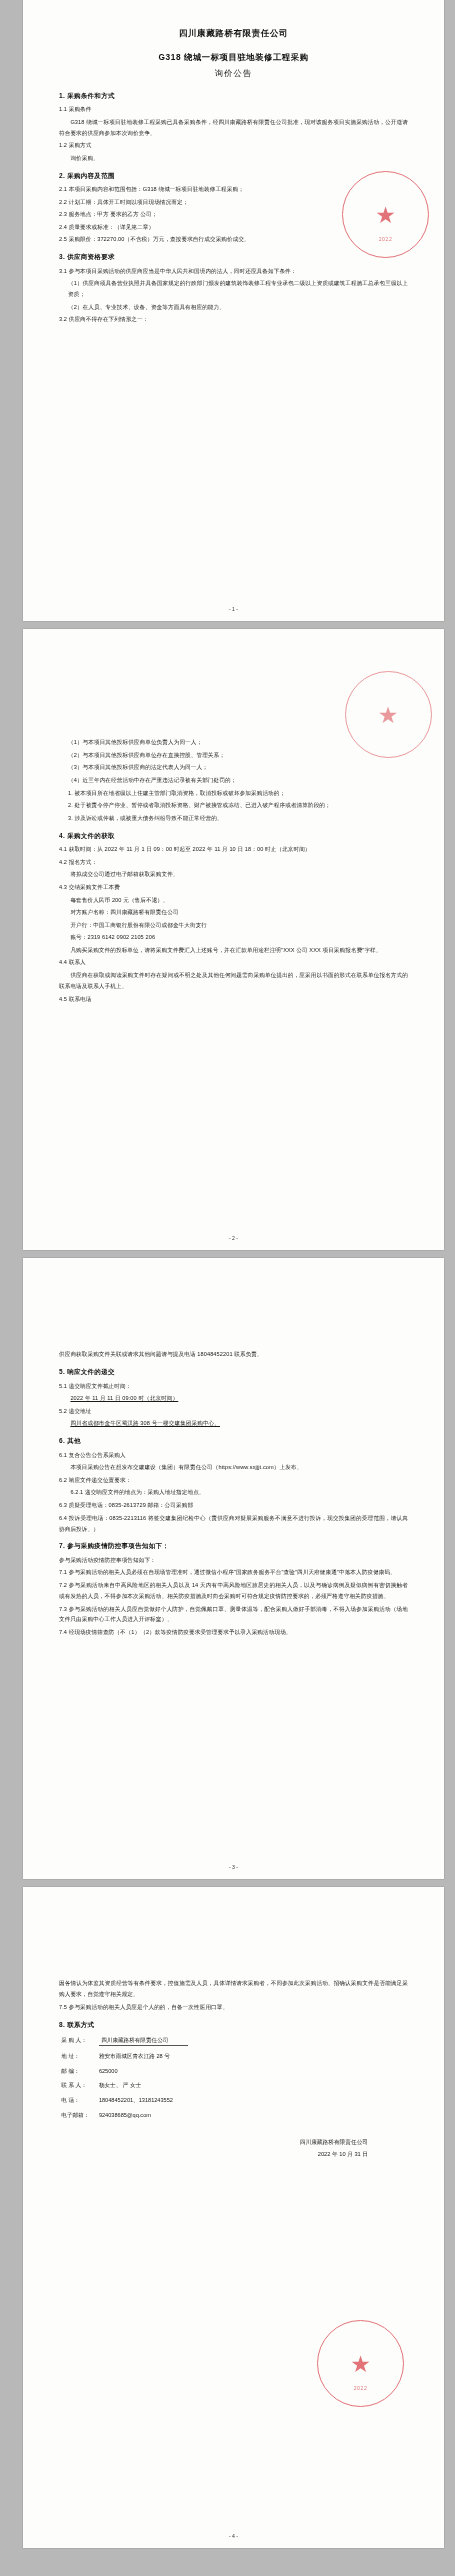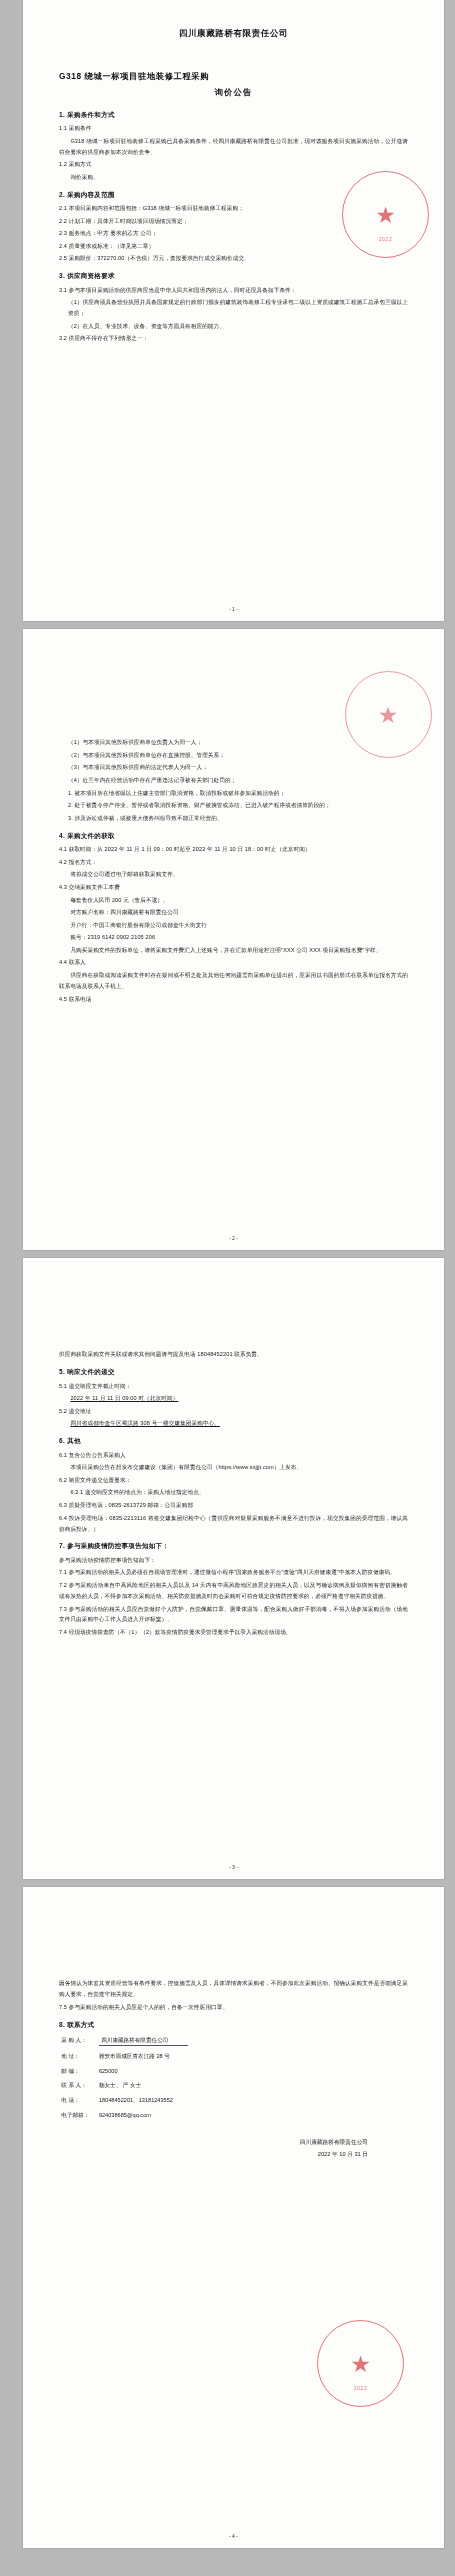--- a/index.html
+++ b/index.html
@@ -23,31 +23,31 @@
     text-align:center;
     font-family:"DejaVu Sans","Liberation Sans",sans-serif;
     font-weight:bold;
     font-size:8.5px;
     letter-spacing:0.6px;
     color:#111;
     margin:3.4px 0 0 0;
     line-height:1.9;
   }
   .title2{
-    text-align:left;
+    text-align:center;
     font-weight:bold;
     font-size:8.3px;
     letter-spacing:0.6px;
     color:#111;
-    margin:28px 0 0 0;
+    margin:9px 0 0 0;
     line-height:1.9;
   }
   .title3{
     text-align:center;
-    font-weight:bold;
+    font-weight:normal;
     font-size:8.3px;
     letter-spacing:1.1px;
     color:#111;
     margin:2.3px 0 12.5px 0;
   }
   .h2{
     font-weight:bold;
     font-size:6.5px;
     color:#111;
     margin:8px 0 3.4px 0;

